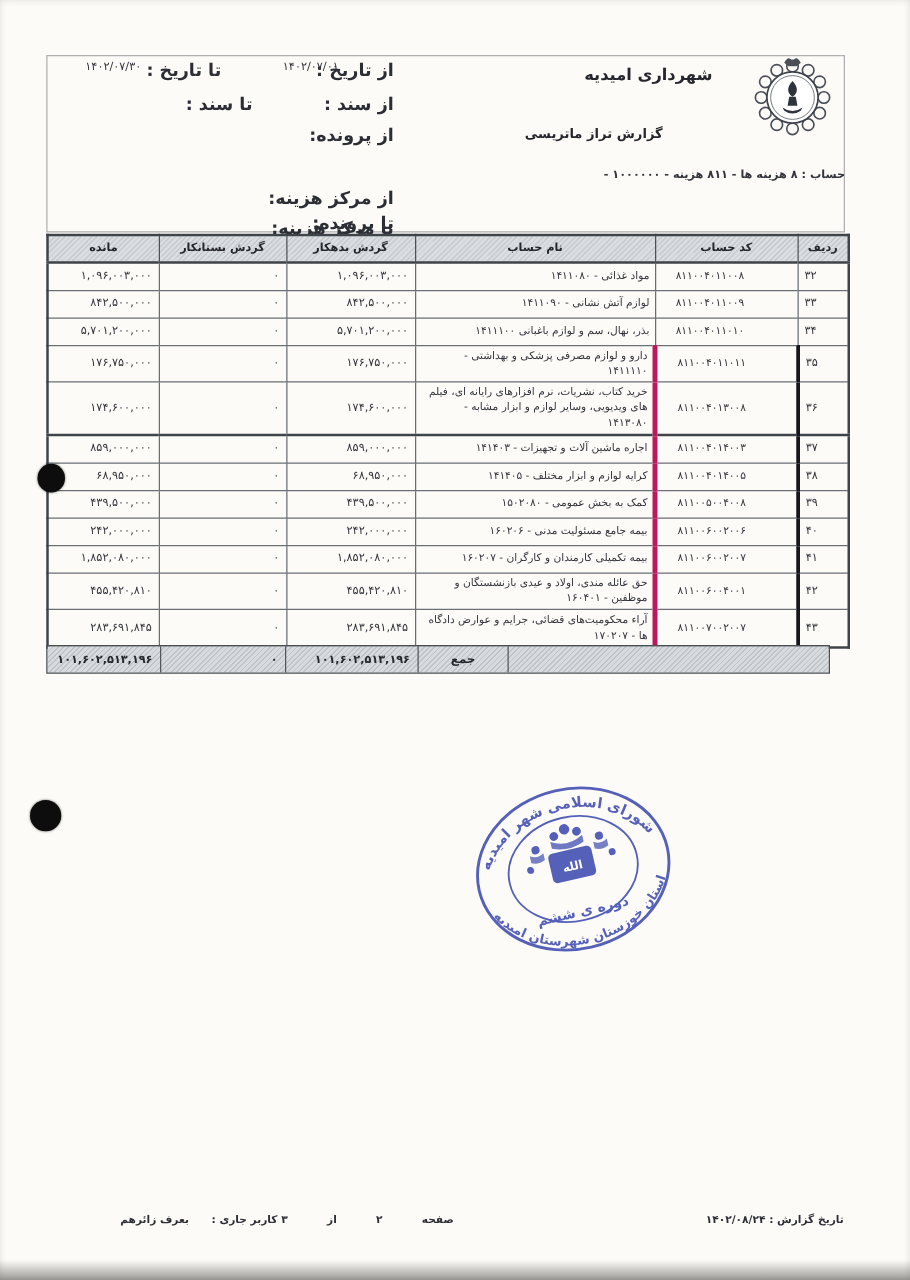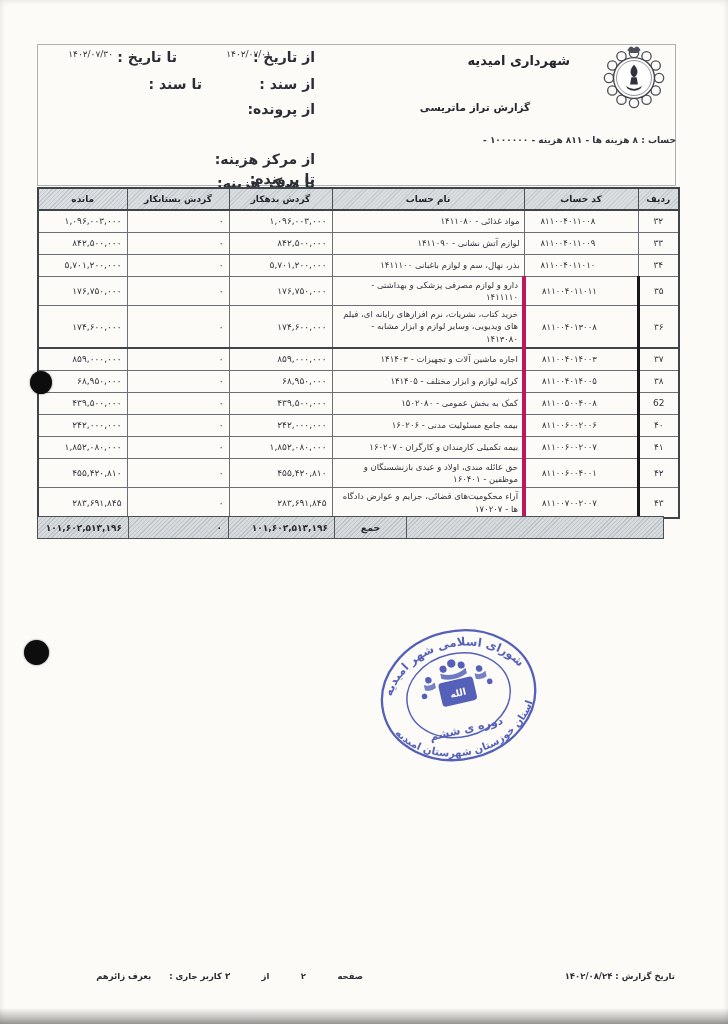--- a/index.html
+++ b/index.html
@@ -29,21 +29,21 @@
   table.rpt { position:absolute; left:37px; top:187px; width:641px;
     border-collapse:collapse; table-layout:fixed; direction:rtl;
     border:2px solid #3f4449; }
   .rpt th {
     height:22px; font-size:9px; font-weight:bold; color:#24262c;
     border:1px solid #4c5156; border-bottom:2px solid #3f4449;
     background:repeating-linear-gradient(135deg,#c3c8cc 0 1px,#dbdfe2 1px 3px);
   }
   .rpt td { height:22px; font-size:9px; color:#33353c;
     border:1px solid #6a6f74; padding:2px 5px; vertical-align:middle; overflow:hidden; }
-  .rpt td.c-row { text-align:center; font-size:9px; }
+  .rpt td.c-row { text-align:left; font-size:9px; }
   .rpt td.c-code { text-align:left; direction:ltr; font-size:8.5px; letter-spacing:.3px; padding-left:16px;}
   .rpt td.c-name { text-align:right; font-size:8.5px; line-height:1.45; padding-right:4px;padding-left:10px;}
   .rpt td.num { text-align:right; padding-left:4px; }
   .rpt td.num span{ direction:ltr; unicode-bidi:embed; }
   .rpt tr.heavy td.c-code { border-left:4px solid #be185d; border-right:3px solid #16161c; }
   .rpt tr.block-start td { border-top:2.5px solid #3f4449; }
 
   
   .total-bar { left:37px; top:516px; width:627px; height:23px;
     display:flex; direction:ltr; border:1.5px solid #4a4f54;
@@ -188,21 +188,21 @@
         <tr class="heavy">
           <td class="c-row">۳۸</td>
           <td class="c-code">۸۱۱۰۰۴۰۱۴۰۰۵</td>
           <td class="c-name">کرایه لوازم و ابزار مختلف - ۱۴۱۴۰۵</td>
           <td class="num"><span>۶۸,۹۵۰,۰۰۰</span></td>
           <td class="num"><span>۰</span></td>
           <td class="num"><span>۶۸,۹۵۰,۰۰۰</span></td>
         </tr>
 
         <tr class="heavy">
-          <td class="c-row">62</td>
+          <td class="c-row">۳۹</td>
           <td class="c-code">۸۱۱۰۰۵۰۰۴۰۰۸</td>
           <td class="c-name">کمک به بخش عمومی - ۱۵۰۲۰۸۰</td>
           <td class="num"><span>۴۳۹,۵۰۰,۰۰۰</span></td>
           <td class="num"><span>۰</span></td>
           <td class="num"><span>۴۳۹,۵۰۰,۰۰۰</span></td>
         </tr>
 
         <tr class="heavy">
           <td class="c-row">۴۰</td>
           <td class="c-code">۸۱۱۰۰۶۰۰۲۰۰۶</td>

